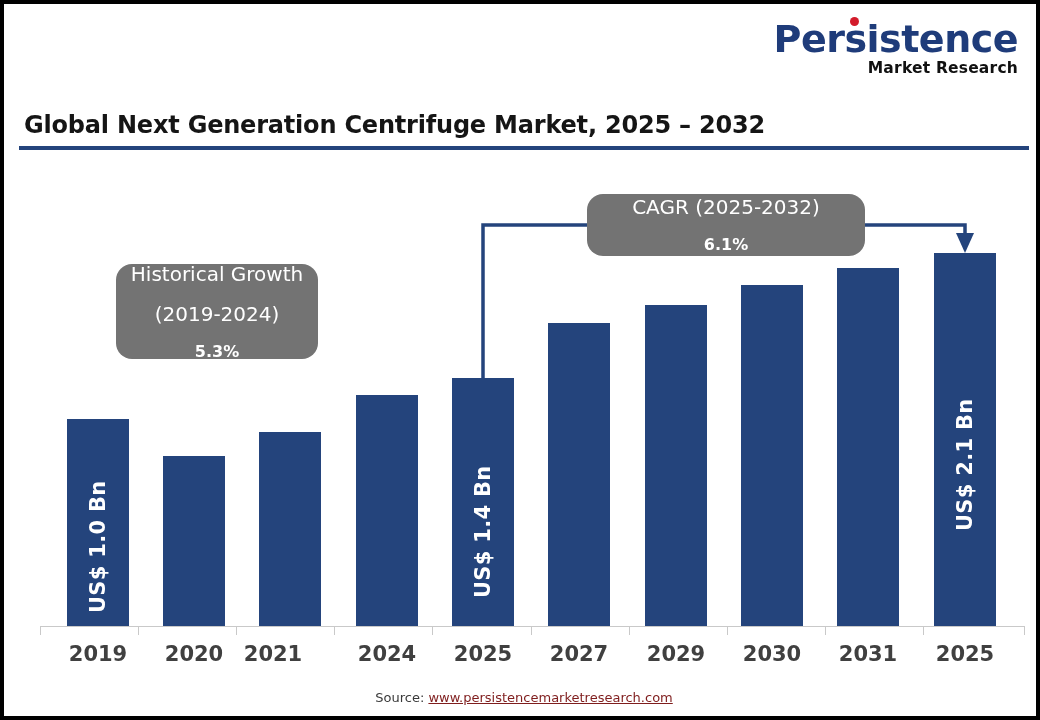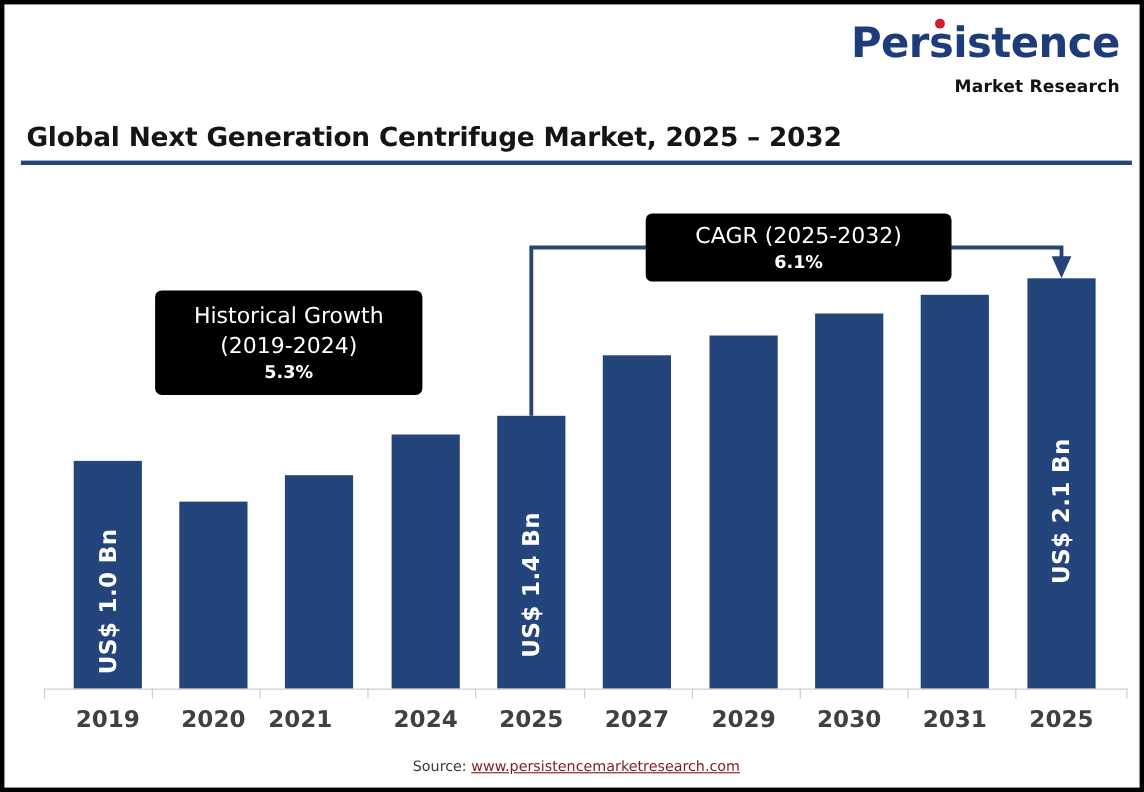--- a/index.html
+++ b/index.html
@@ -40,21 +40,21 @@
   .logo-dot {
     position: absolute;
     left: 76px;
     top: -3px;
     width: 9px;
     height: 9px;
     border-radius: 50%;
     background: #D31B2B;
   }
   .logo-sub {
-    margin-top: 14px;
+    margin-top: 3px;
     font-family: "DejaVu Sans", sans-serif;
     font-weight: bold;
     font-size: 15.5px;
     letter-spacing: 0.2px;
     color: #111111;
     text-align: right;
   }
 
   
   .title {
@@ -122,46 +122,47 @@
     text-align: center;
     font-family: "DejaVu Sans", sans-serif;
     font-weight: bold;
     font-size: 21px;
     color: #404040;
   }
 
   
   .pill {
     position: absolute;
-    background: #000000;
-    border-radius: 6px;
+    background: #737373;
+    border-radius: 16px;
     color: #ffffff;
     text-align: center;
     box-sizing: border-box;
     display: flex;
     flex-direction: column;
     align-items: center;
     justify-content: center;
+    gap: 13px;
   }
   .pill-line {
     font-family: "DejaVu Sans", sans-serif;
     font-size: 20px;
     line-height: 1.35;
     font-weight: normal;
   }
   .pill-value {
     font-family: "DejaVu Sans", sans-serif;
     font-size: 16px;
     line-height: 1.35;
     font-weight: bold;
   }
   #pill-historical {
-    left: 137px;
+    left: 112px;
     top: 260px;
-    width: 243px;
+    width: 202px;
     height: 95px;
     text-align: center;
   }
   #pill-cagr {
     left: 583px;
     top: 190px;
     width: 278px;
     height: 62px;
     z-index: 5;
   }

